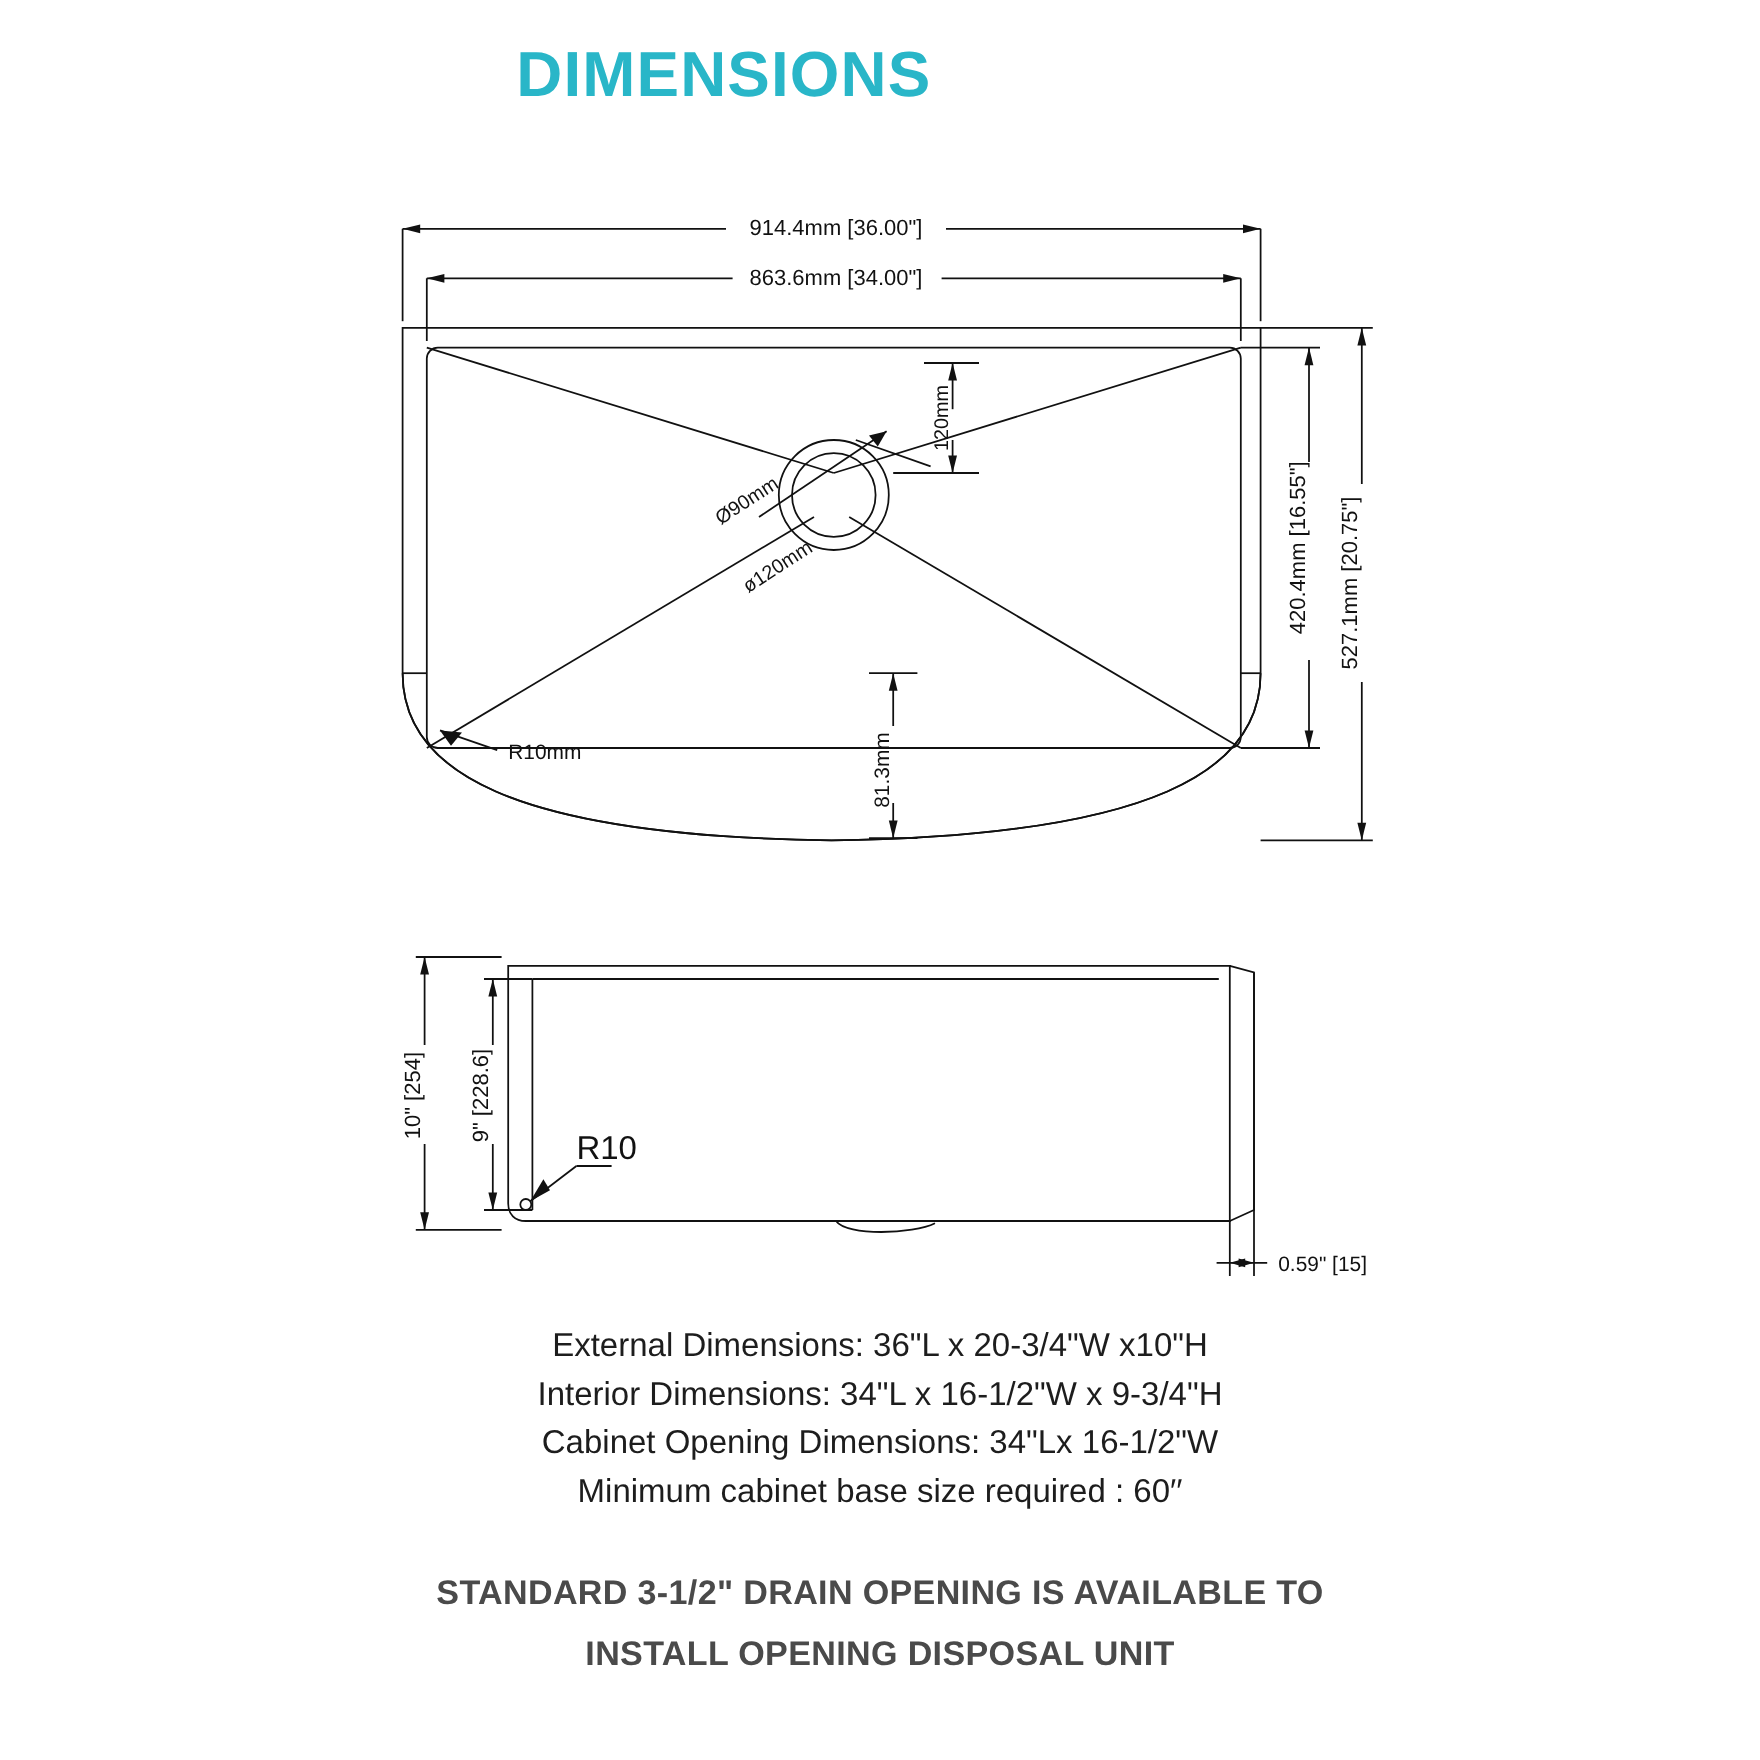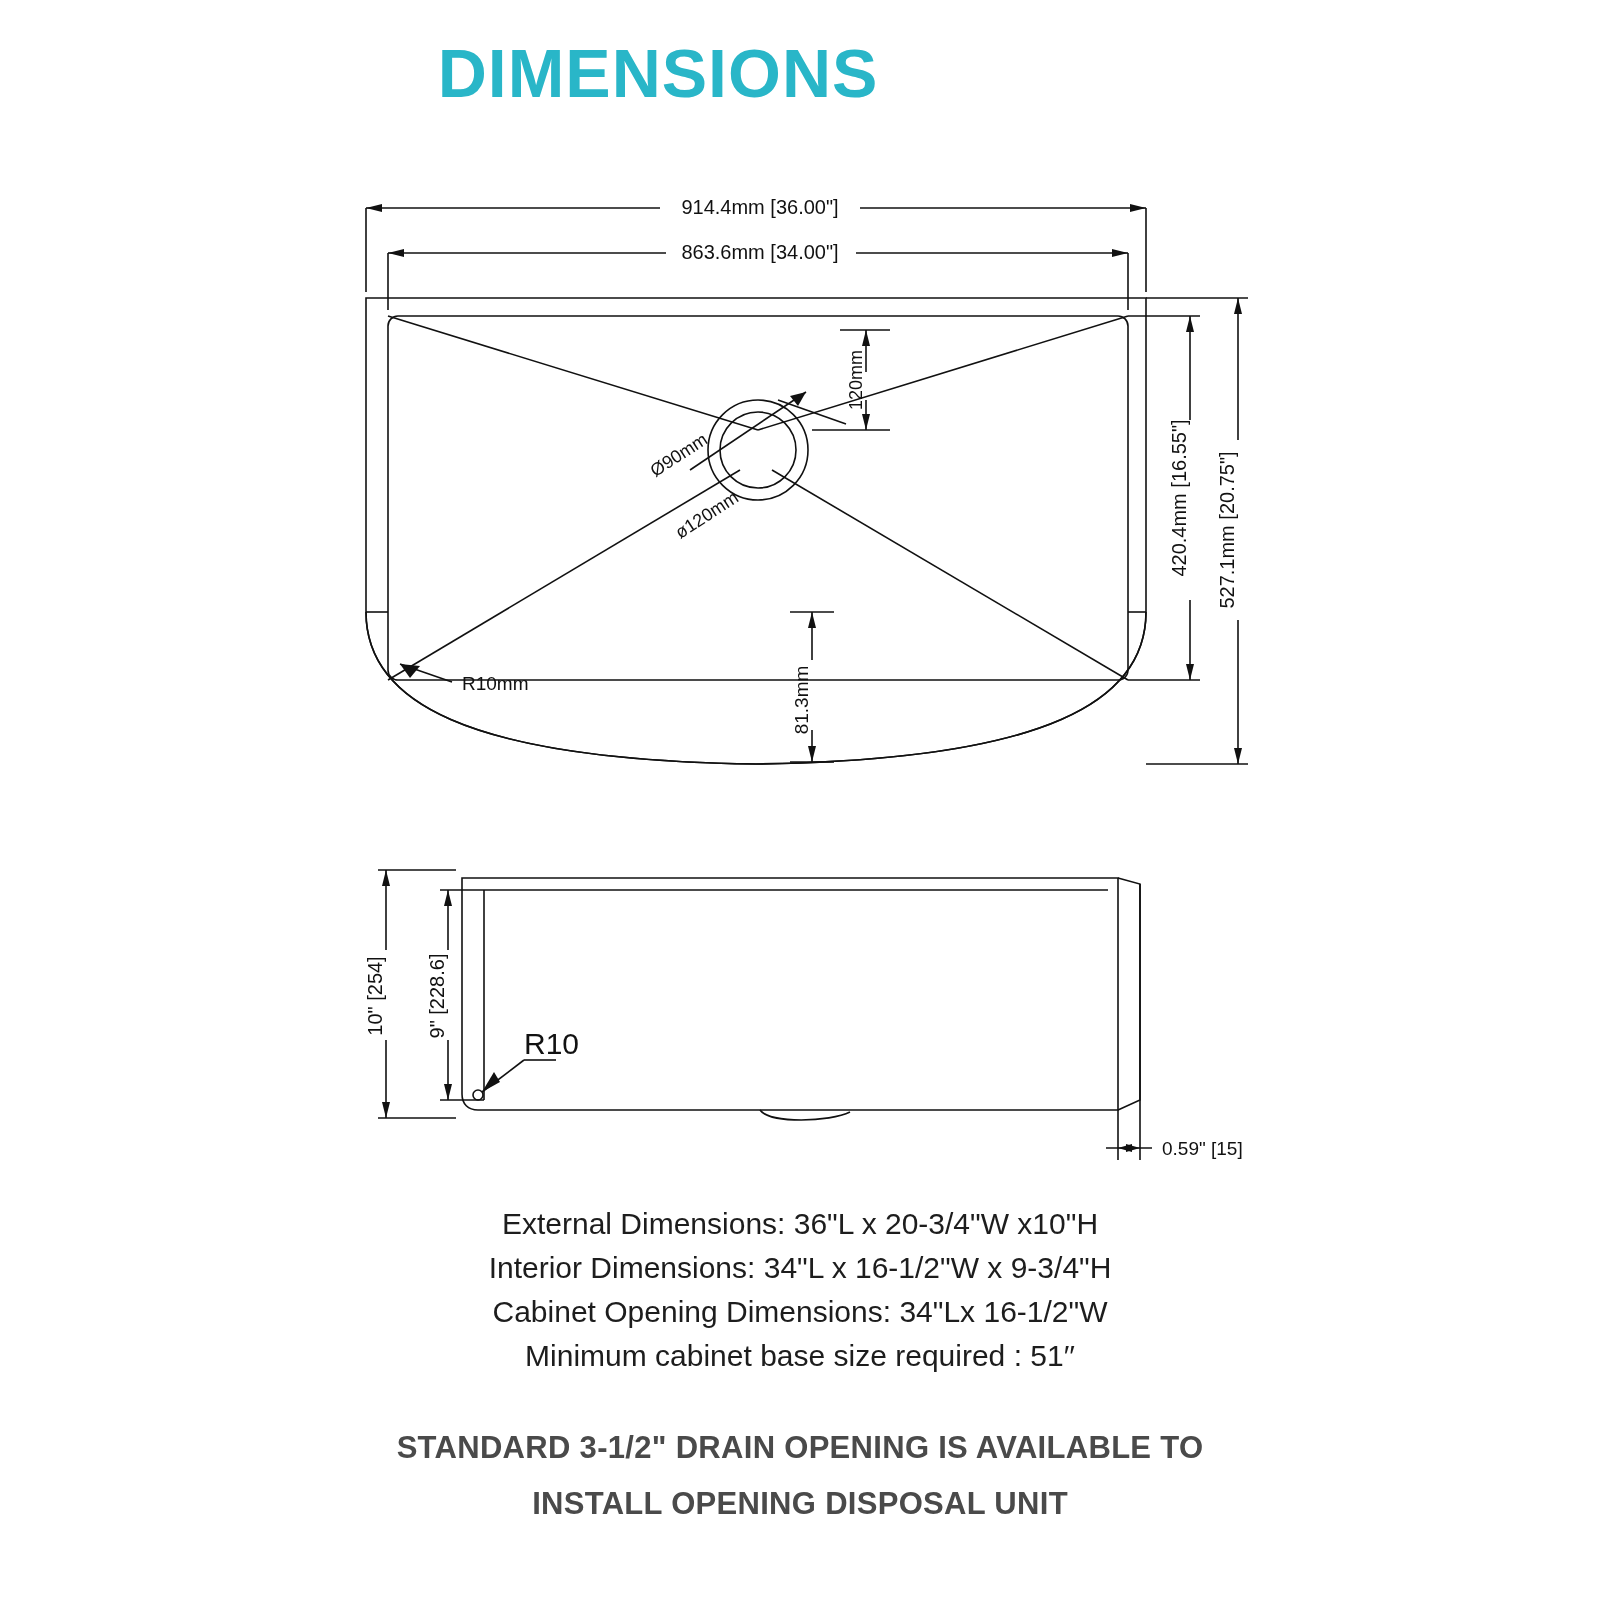--- a/index.html
+++ b/index.html
@@ -19,21 +19,21 @@
     position: relative;
     width: 1600px;
     height: 1600px;
   }
   .title {
     position: absolute;
     top: 34px;
     left: 0;
     width: 1316px;
     text-align: center;
-    font-size: 68px;
+    font-size: 58px;
     font-weight: bold;
     color: #29b6c8;
     letter-spacing: 1px;
     font-family: "Liberation Sans", sans-serif;
   }
   svg.drawing {
     position: absolute;
     top: 0;
     left: 0;
   }
@@ -210,21 +210,21 @@
     <text x="382" y="996" font-size="20" text-anchor="middle" transform="rotate(-90 382 996)">10" [254]</text>
     <text x="444" y="996" font-size="20" text-anchor="middle" transform="rotate(-90 444 996)">9" [228.6]</text>
     <text x="524" y="1054" font-size="30">R10</text>
     <text x="1162" y="1155" font-size="19">0.59" [15]</text>
   </svg>
 
   <div class="specs">
     <div class="line">External Dimensions: 36"L x 20-3/4"W x10"H</div>
     <div class="line">Interior Dimensions: 34"L x 16-1/2"W x 9-3/4"H</div>
     <div class="line">Cabinet Opening Dimensions: 34"Lx 16-1/2"W</div>
-    <div class="line">Minimum cabinet base size required : 51′′</div>
+    <div class="line">Minimum cabinet base size required : 60′′</div>
   </div>
 
   <div class="footer">
     <div class="fline">STANDARD 3-1/2" DRAIN OPENING IS AVAILABLE TO</div>
     <div class="fline">INSTALL OPENING DISPOSAL UNIT</div>
   </div>
 
 </div>
 
 </body></html>

